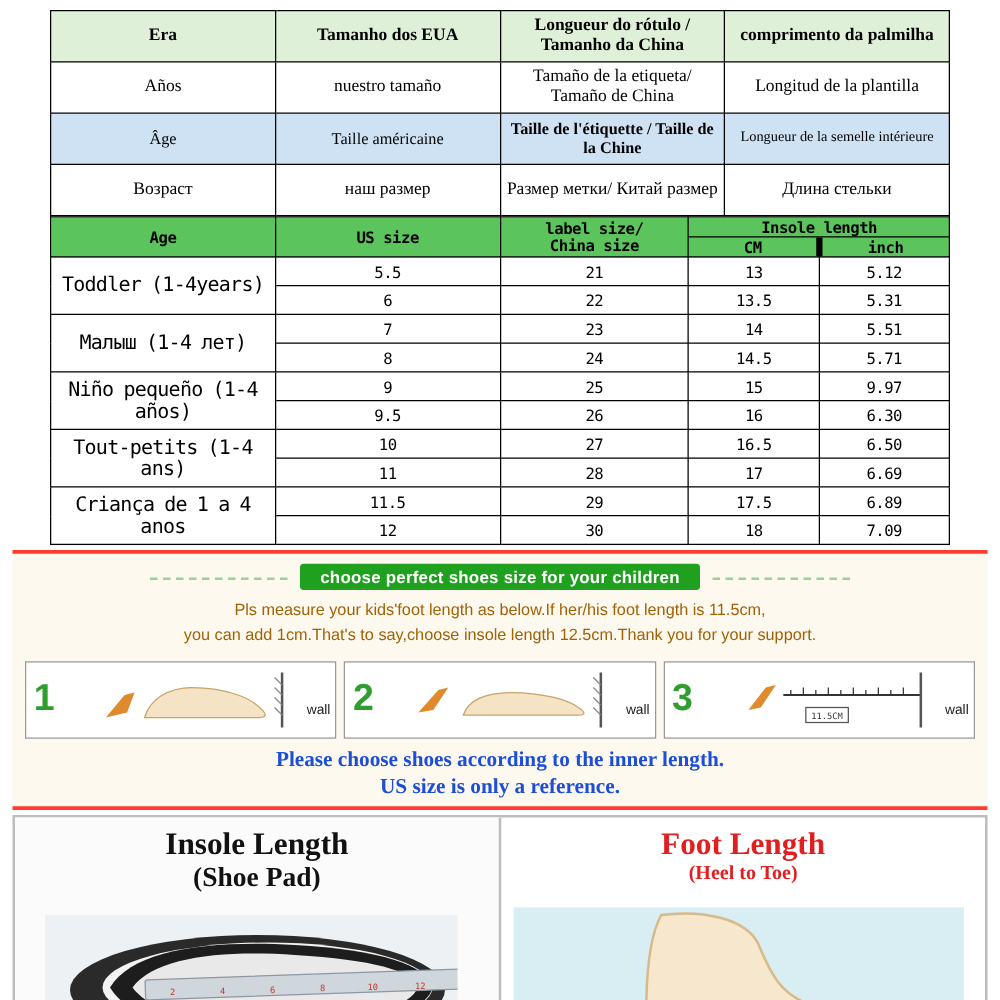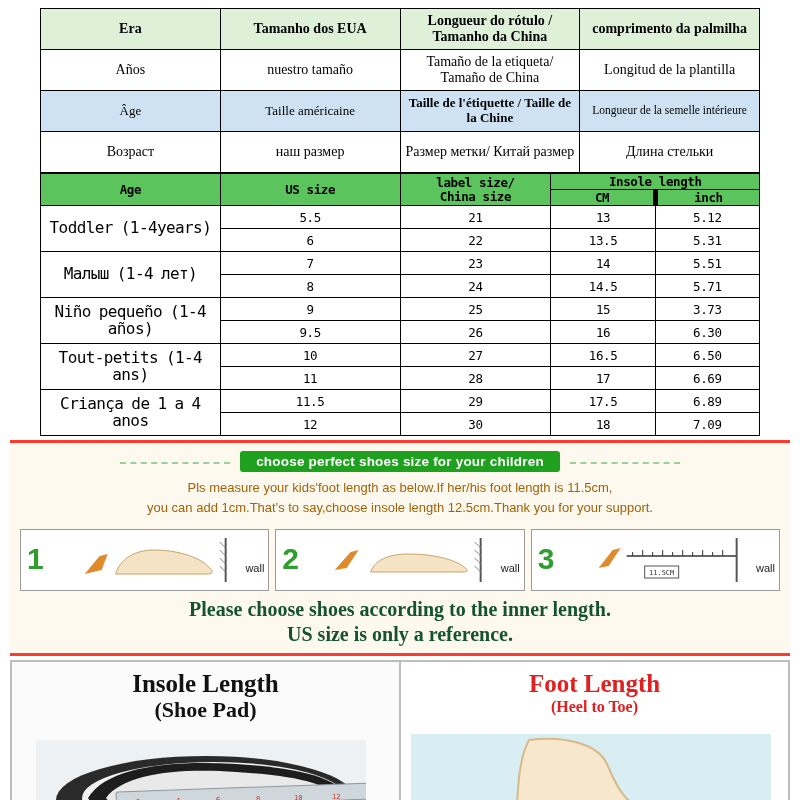--- a/index.html
+++ b/index.html
@@ -165,24 +165,24 @@
   .step-wall {
     position: absolute;
     right: 4px;
     bottom: 16px;
     font-family: "Liberation Sans", sans-serif;
     font-size: 11px;
     color: #222;
   }
   .warn {
     text-align: center;
-    color: #14532d;
+    color: #1d4ed8;
     font-family: "Liberation Serif", serif;
     font-weight: bold;
-    font-size: 20px;
+    font-size: 17px;
     line-height: 1.25;
     margin-top: 4px;
   }
 
   
   .bottom {
     position: relative;
     width: 780px;
     height: 218px;
     margin: 4px auto 0 auto;
@@ -310,21 +310,21 @@
         <td>24</td>
         <td>14.5</td>
         <td>5.71</td>
       </tr>
 
       <tr>
         <td class="age" rowspan="2">Niño pequeño (1-4 años)</td>
         <td>9</td>
         <td>25</td>
         <td>15</td>
-        <td>3.73</td>
+        <td>9.97</td>
       </tr>
       <tr>
         <td>9.5</td>
         <td>26</td>
         <td>16</td>
         <td>6.30</td>
       </tr>
 
       <tr>
         <td class="age" rowspan="2">Tout-petits (1-4 ans)</td>

